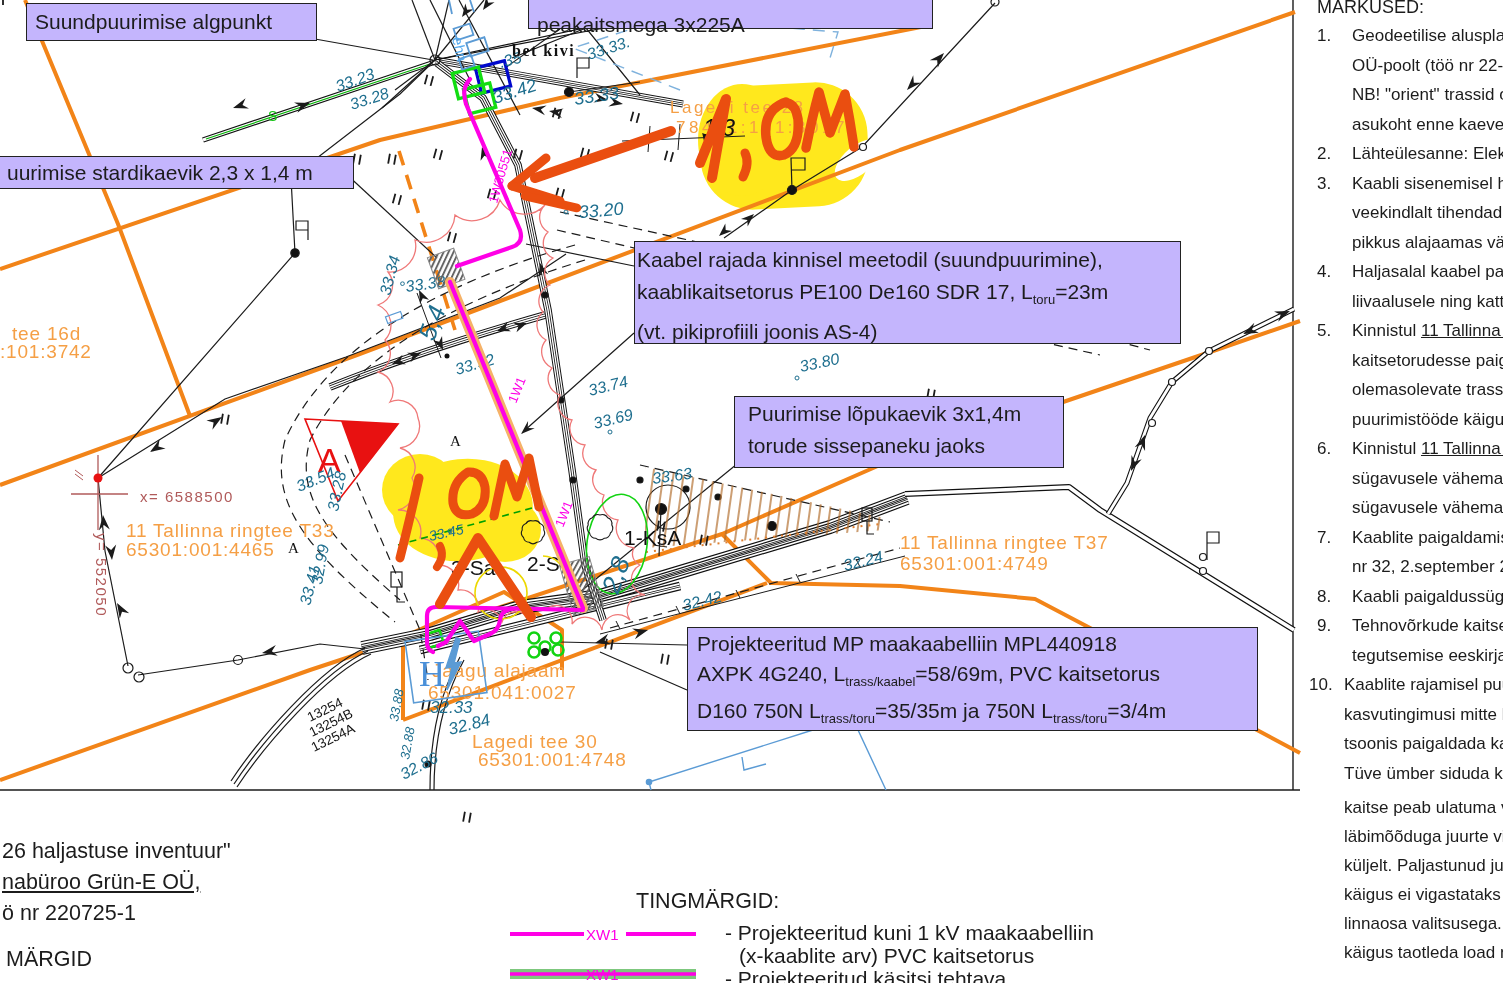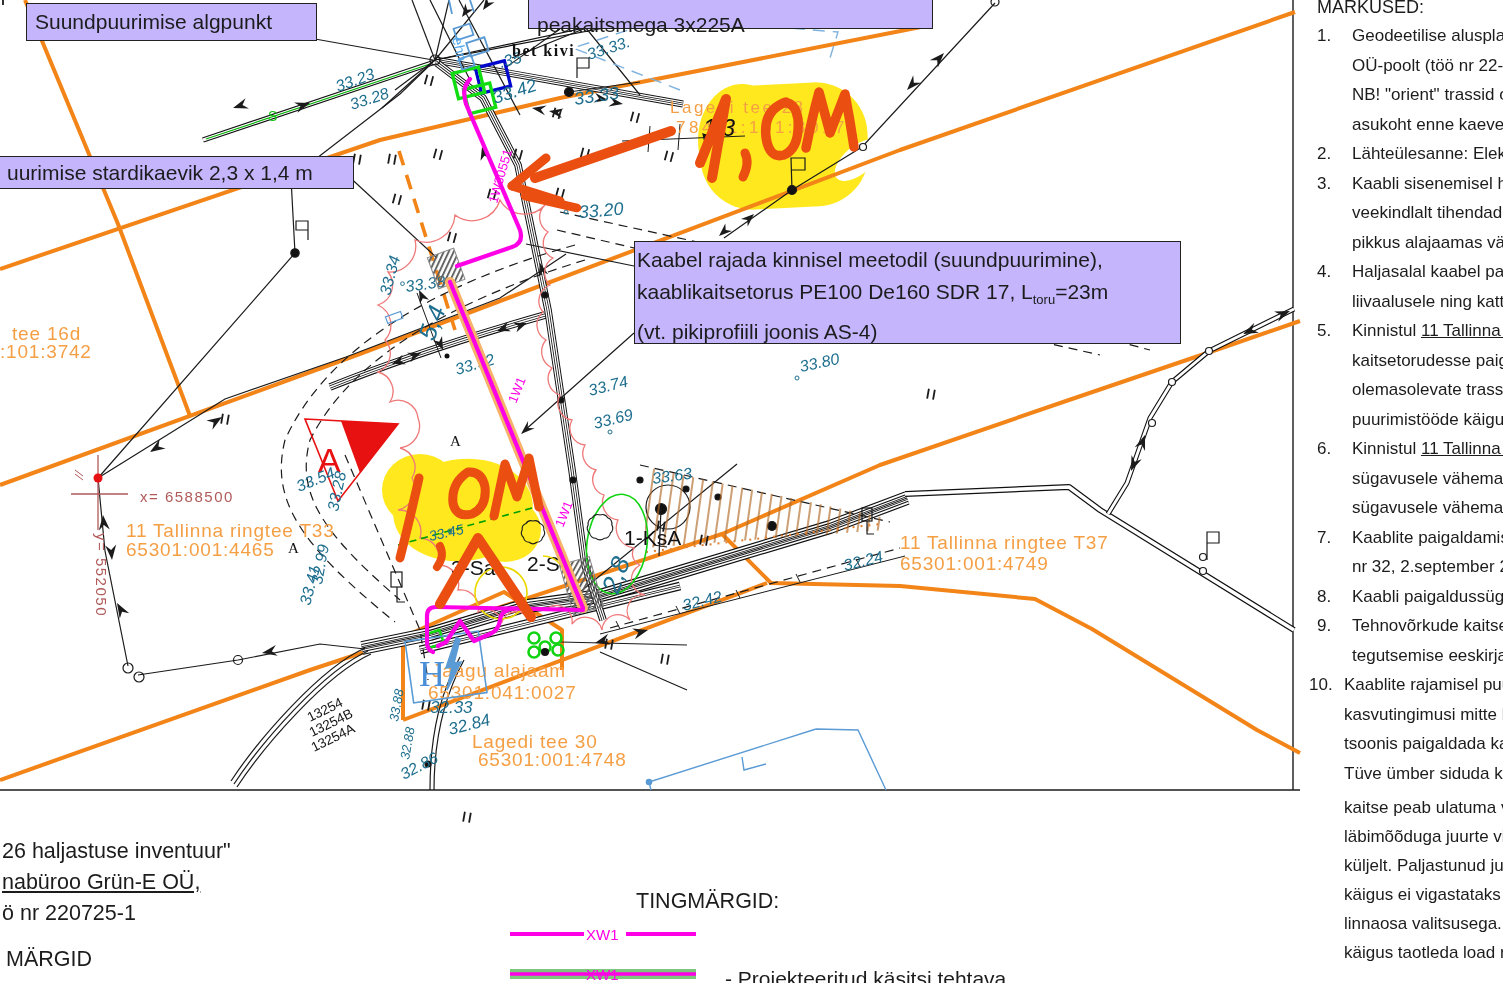--- a/index.html
+++ b/index.html
@@ -435,20 +435,22 @@
   <path d="M494,516 L505,464 L517,497 L529,458 L539,507" stroke-width="9"></path>
 
   <path d="M440,604 L478,538 L531,617" stroke-width="10"></path>
 </g>
 </svg>
 
 <div class="gb" style="left:26px;top:3px;width:273px;height:36px;line-height:36px;">Suundpuurimise algpunkt</div>
 <div class="gb" style="left:528px;top:-18px;width:387px;height:45px;line-height:84px;">peakaitsmega 3x225A</div>
 <div class="gb" style="left:-10px;top:156px;width:338px;height:31px;line-height:31px;padding-left:16px;">uurimise stardikaevik 2,3 x 1,4 m</div>
 <div class="gb" style="left:634px;top:241px;width:543px;height:99px;line-height:32px;padding:2px 0 0 2px;">Kaabel rajada kinnisel meetodil (suundpuurimine),<br>kaablikaitsetorus PE100 De160 SDR 17, L<sub>toru</sub>=23m<br>(vt. pikiprofiili joonis AS-4)</div>
+<div class="gb" style="left:734px;top:396px;width:315px;height:69px;line-height:32px;padding:1px 0 0 13px;">Puurimise lõpukaevik 3x1,4m<br>torude sissepaneku jaoks</div>
+<div class="gb" style="left:687px;top:627px;width:560px;height:101px;line-height:29.5px;padding:1px 0 0 9px;">Projekteeritud MP maakaabelliin MPL440918<br>AXPK 4G240, L<sub>trass/kaabel</sub>=58/69m, PVC kaitsetorus<br>D160 750N L<sub>trass/toru</sub>=35/35m ja 750N L<sub>trass/toru</sub>=3/4m</div>
 
 <div class="nl" style="top:-3px;">
       <span class="no" style="font-size:18px;">MÄRKUSED:</span>
     </div>
 <div class="nl" style="top:26px;">
       <span class="no">1.</span>
       <span class="nt">Geodeetilise alusplaan on teostatud</span>
     </div>
 <div class="nl" style="top:56px;">
       <span class="nt">OÜ-poolt (töö nr 22-G-10412) 2022.a.</span>
@@ -561,14 +563,15 @@
 <svg style="position:absolute;left:0;top:0;pointer-events:none;" width="1503" height="983" viewBox="0 0 1503 983">
   <g stroke="#ff00e6" stroke-width="4" fill="none">
     <line x1="510" y1="934" x2="584" y2="934"></line>
     <line x1="626" y1="934" x2="696" y2="934"></line>
   </g>
   <text x="586" y="940" fill="#ff00e6" font-size="15px" font-family="'Liberation Sans',sans-serif">XW1</text>
   <rect x="510" y="969" width="186" height="10" fill="#7dc87d"></rect>
   <line x1="510" y1="974" x2="696" y2="974" stroke="#ff00e6" stroke-width="3.4"></line>
   <text x="586" y="980" fill="#ff00e6" font-size="15px" font-family="'Liberation Sans',sans-serif">XW1</text>
 </svg>
+<div class="bt" style="left:725px;top:922px;line-height:22.5px;font-size:21px;">- Projekteeritud kuni 1 kV maakaabelliin<br><span style="margin-left:14px;">(x-kaablite arv) PVC kaitsetorus</span></div>
 <div class="bt" style="left:725px;top:967px;font-size:21px;">- Projekteeritud käsitsi tehtava</div>
 </div>
 
 </body></html>

